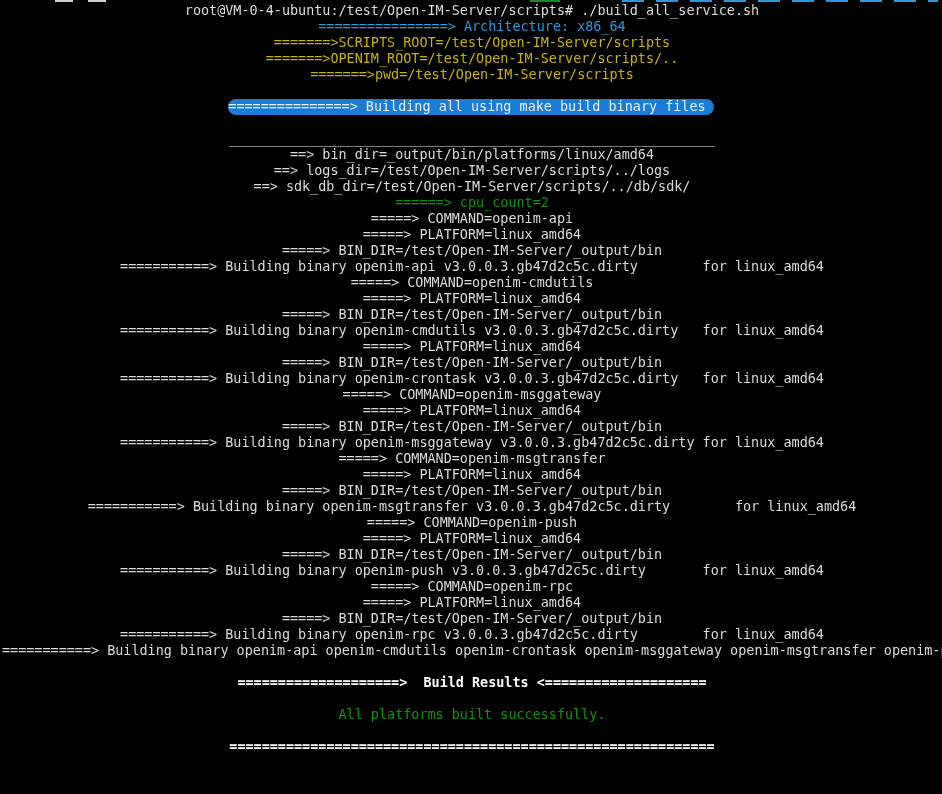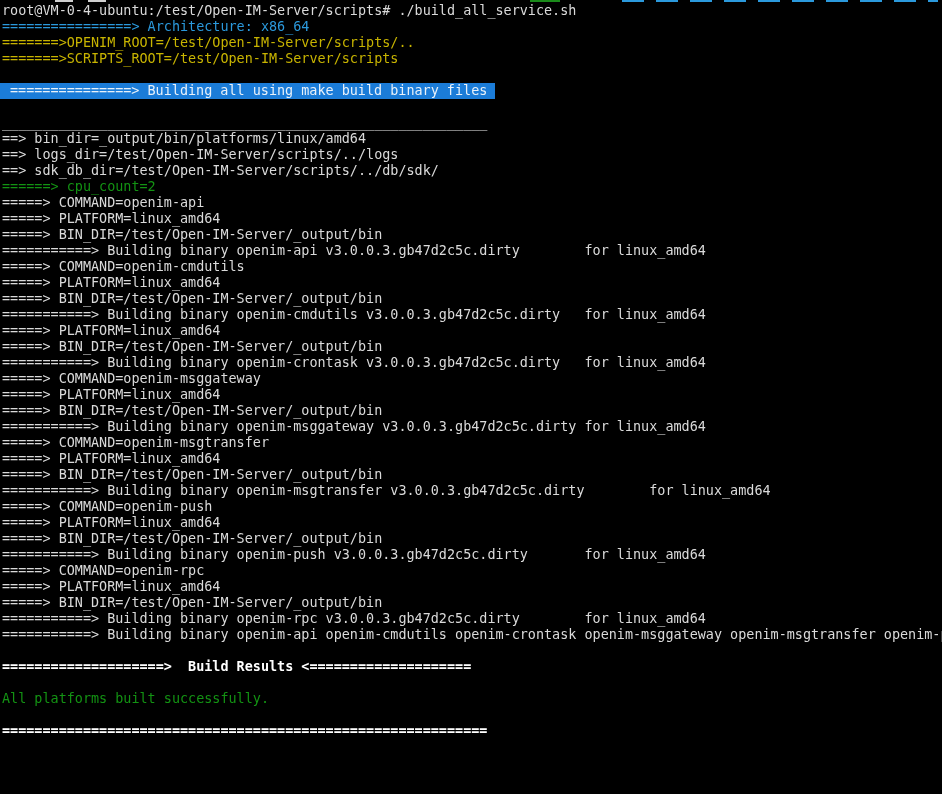--- a/index.html
+++ b/index.html
@@ -7,35 +7,37 @@
   .screen{
     position:relative;
     width:942px;height:794px;
     box-sizing:border-box;
     background:var(--c-bg,#000000);
     font-family:"DejaVu Sans Mono","Liberation Mono",monospace;
     font-size:13.45px;
     line-height:16px;
     padding:3px 0 0 2px;
     overflow:hidden;
+    text-align:center;
   }
   .line{white-space:pre;height:16px;}
   .fg{color:var(--c-fg,#dadada);}
   .blue{color:var(--c-blue,#2b99dc);}
   .yellow{color:var(--c-yellow,#c8b400);}
   .green{color:var(--c-green,#139313);}
   .bold{color:var(--c-bright,#ffffff);font-weight:bold;}
   .highlight{color:var(--c-hlfg,#e8f1fa);}
   .highlight .hl{
     background:var(--c-hlbg,#1b7cd8);
     color:var(--c-hlfg,#e8f1fa);
     display:inline-block;
     height:16px;
     margin-left:-2px;
-    padding-left:10px;
+    padding-left:0;
+    border-radius:8px;
   }
   
   .remnant{position:absolute;top:0;left:0;width:942px;height:2px;pointer-events:none;}
   .remnant .seg{position:absolute;top:0;height:2px;}
   .seg.w1{left:55px;width:18px;background:#cfcfcf;}
   .seg.w2{left:88px;width:18px;background:#cfcfcf;}
   .seg.g1{left:530px;width:30px;background:#1a8a1a;}
   .seg.b1{
     left:622px;width:316px;
     background:repeating-linear-gradient(90deg,
@@ -48,22 +50,23 @@
 <div class="screen">
   <div class="remnant">
     <span class="seg w1"></span>
     <span class="seg w2"></span>
     <span class="seg g1"></span>
     <span class="seg b1"></span>
   </div>
   <div id="terminal-output">
       <div class="line fg">root@VM-0-4-ubuntu:/test/Open-IM-Server/scripts# ./build_all_service.sh</div>
       <div class="line blue">================&gt; Architecture: x86_64</div>
+      <div class="line yellow">=======&gt;SCRIPTS_ROOT=/test/Open-IM-Server/scripts</div>
       <div class="line yellow">=======&gt;OPENIM_ROOT=/test/Open-IM-Server/scripts/..</div>
-      <div class="line yellow">=======&gt;SCRIPTS_ROOT=/test/Open-IM-Server/scripts</div>
+      <div class="line yellow">=======&gt;pwd=/test/Open-IM-Server/scripts</div>
       <div class="line fg"></div>
       <div class="line highlight"><span class="hl">===============&gt; Building all using make build binary files </span></div>
       <div class="line fg"></div>
       <div class="line fg">____________________________________________________________</div>
       <div class="line fg">==&gt; bin_dir=_output/bin/platforms/linux/amd64</div>
       <div class="line fg">==&gt; logs_dir=/test/Open-IM-Server/scripts/../logs</div>
       <div class="line fg">==&gt; sdk_db_dir=/test/Open-IM-Server/scripts/../db/sdk/</div>
       <div class="line green">======&gt; cpu_count=2</div>
       <div class="line fg">=====&gt; COMMAND=openim-api</div>
       <div class="line fg">=====&gt; PLATFORM=linux_amd64</div>

